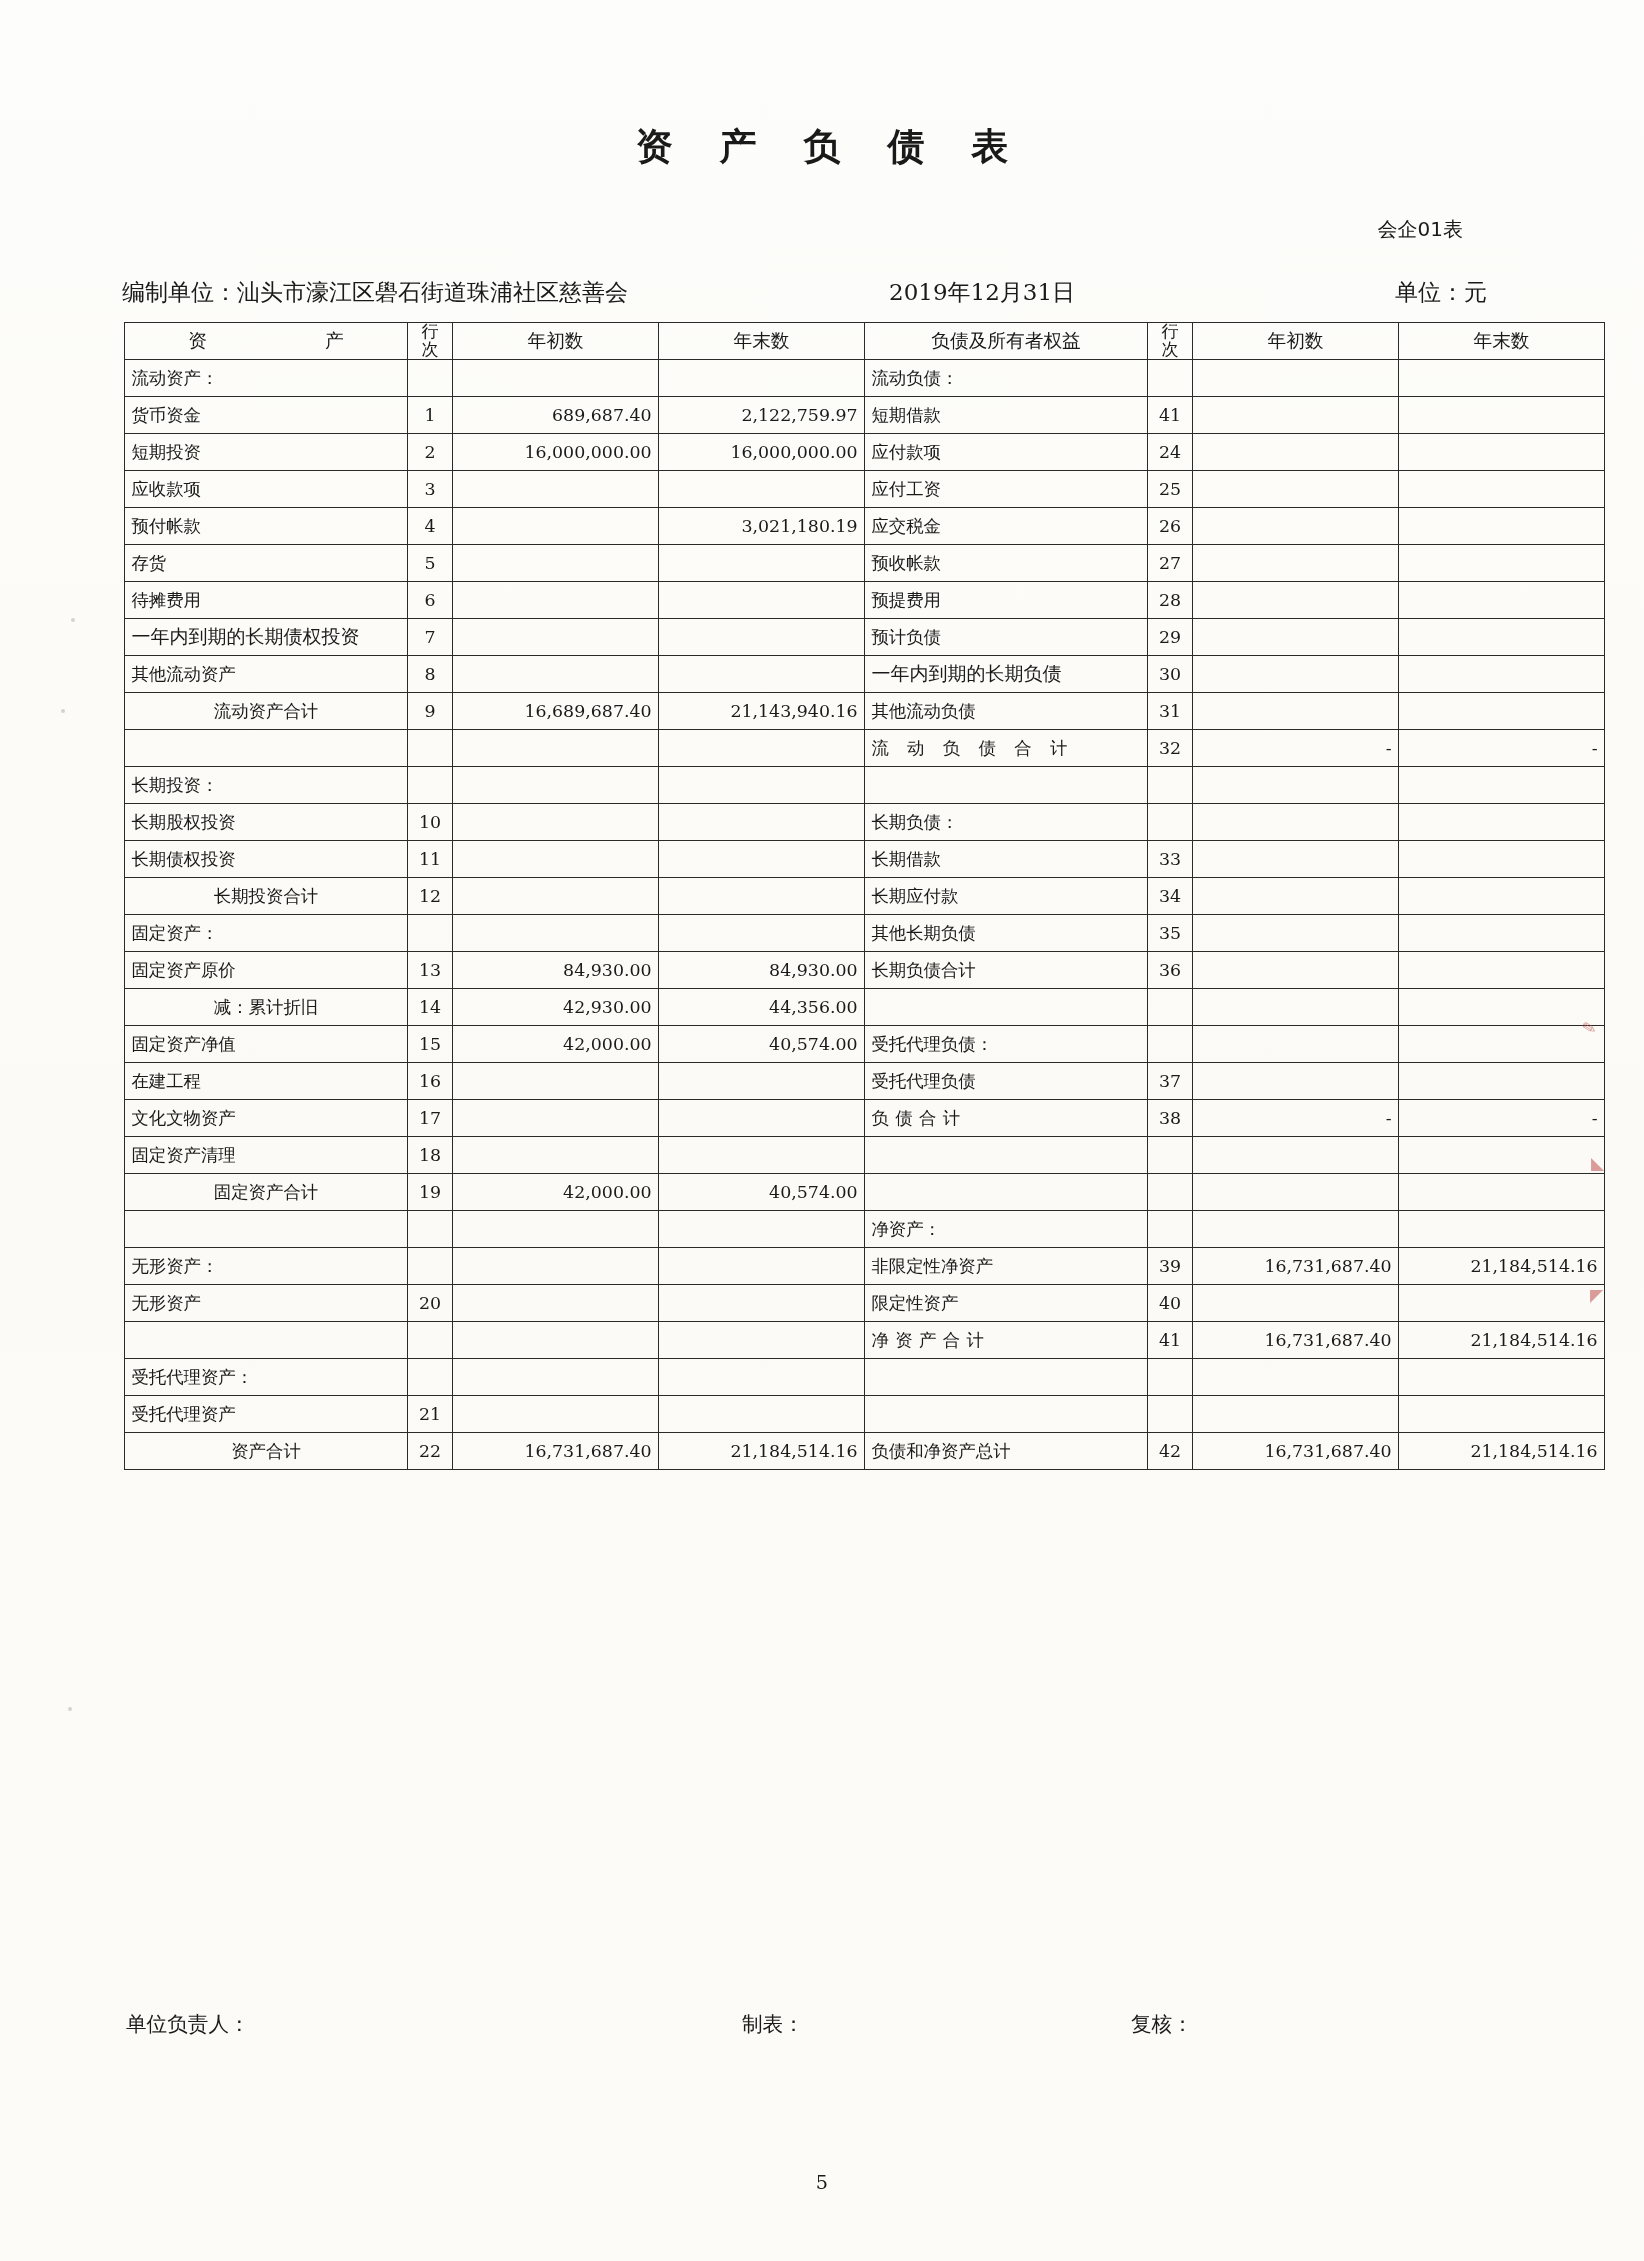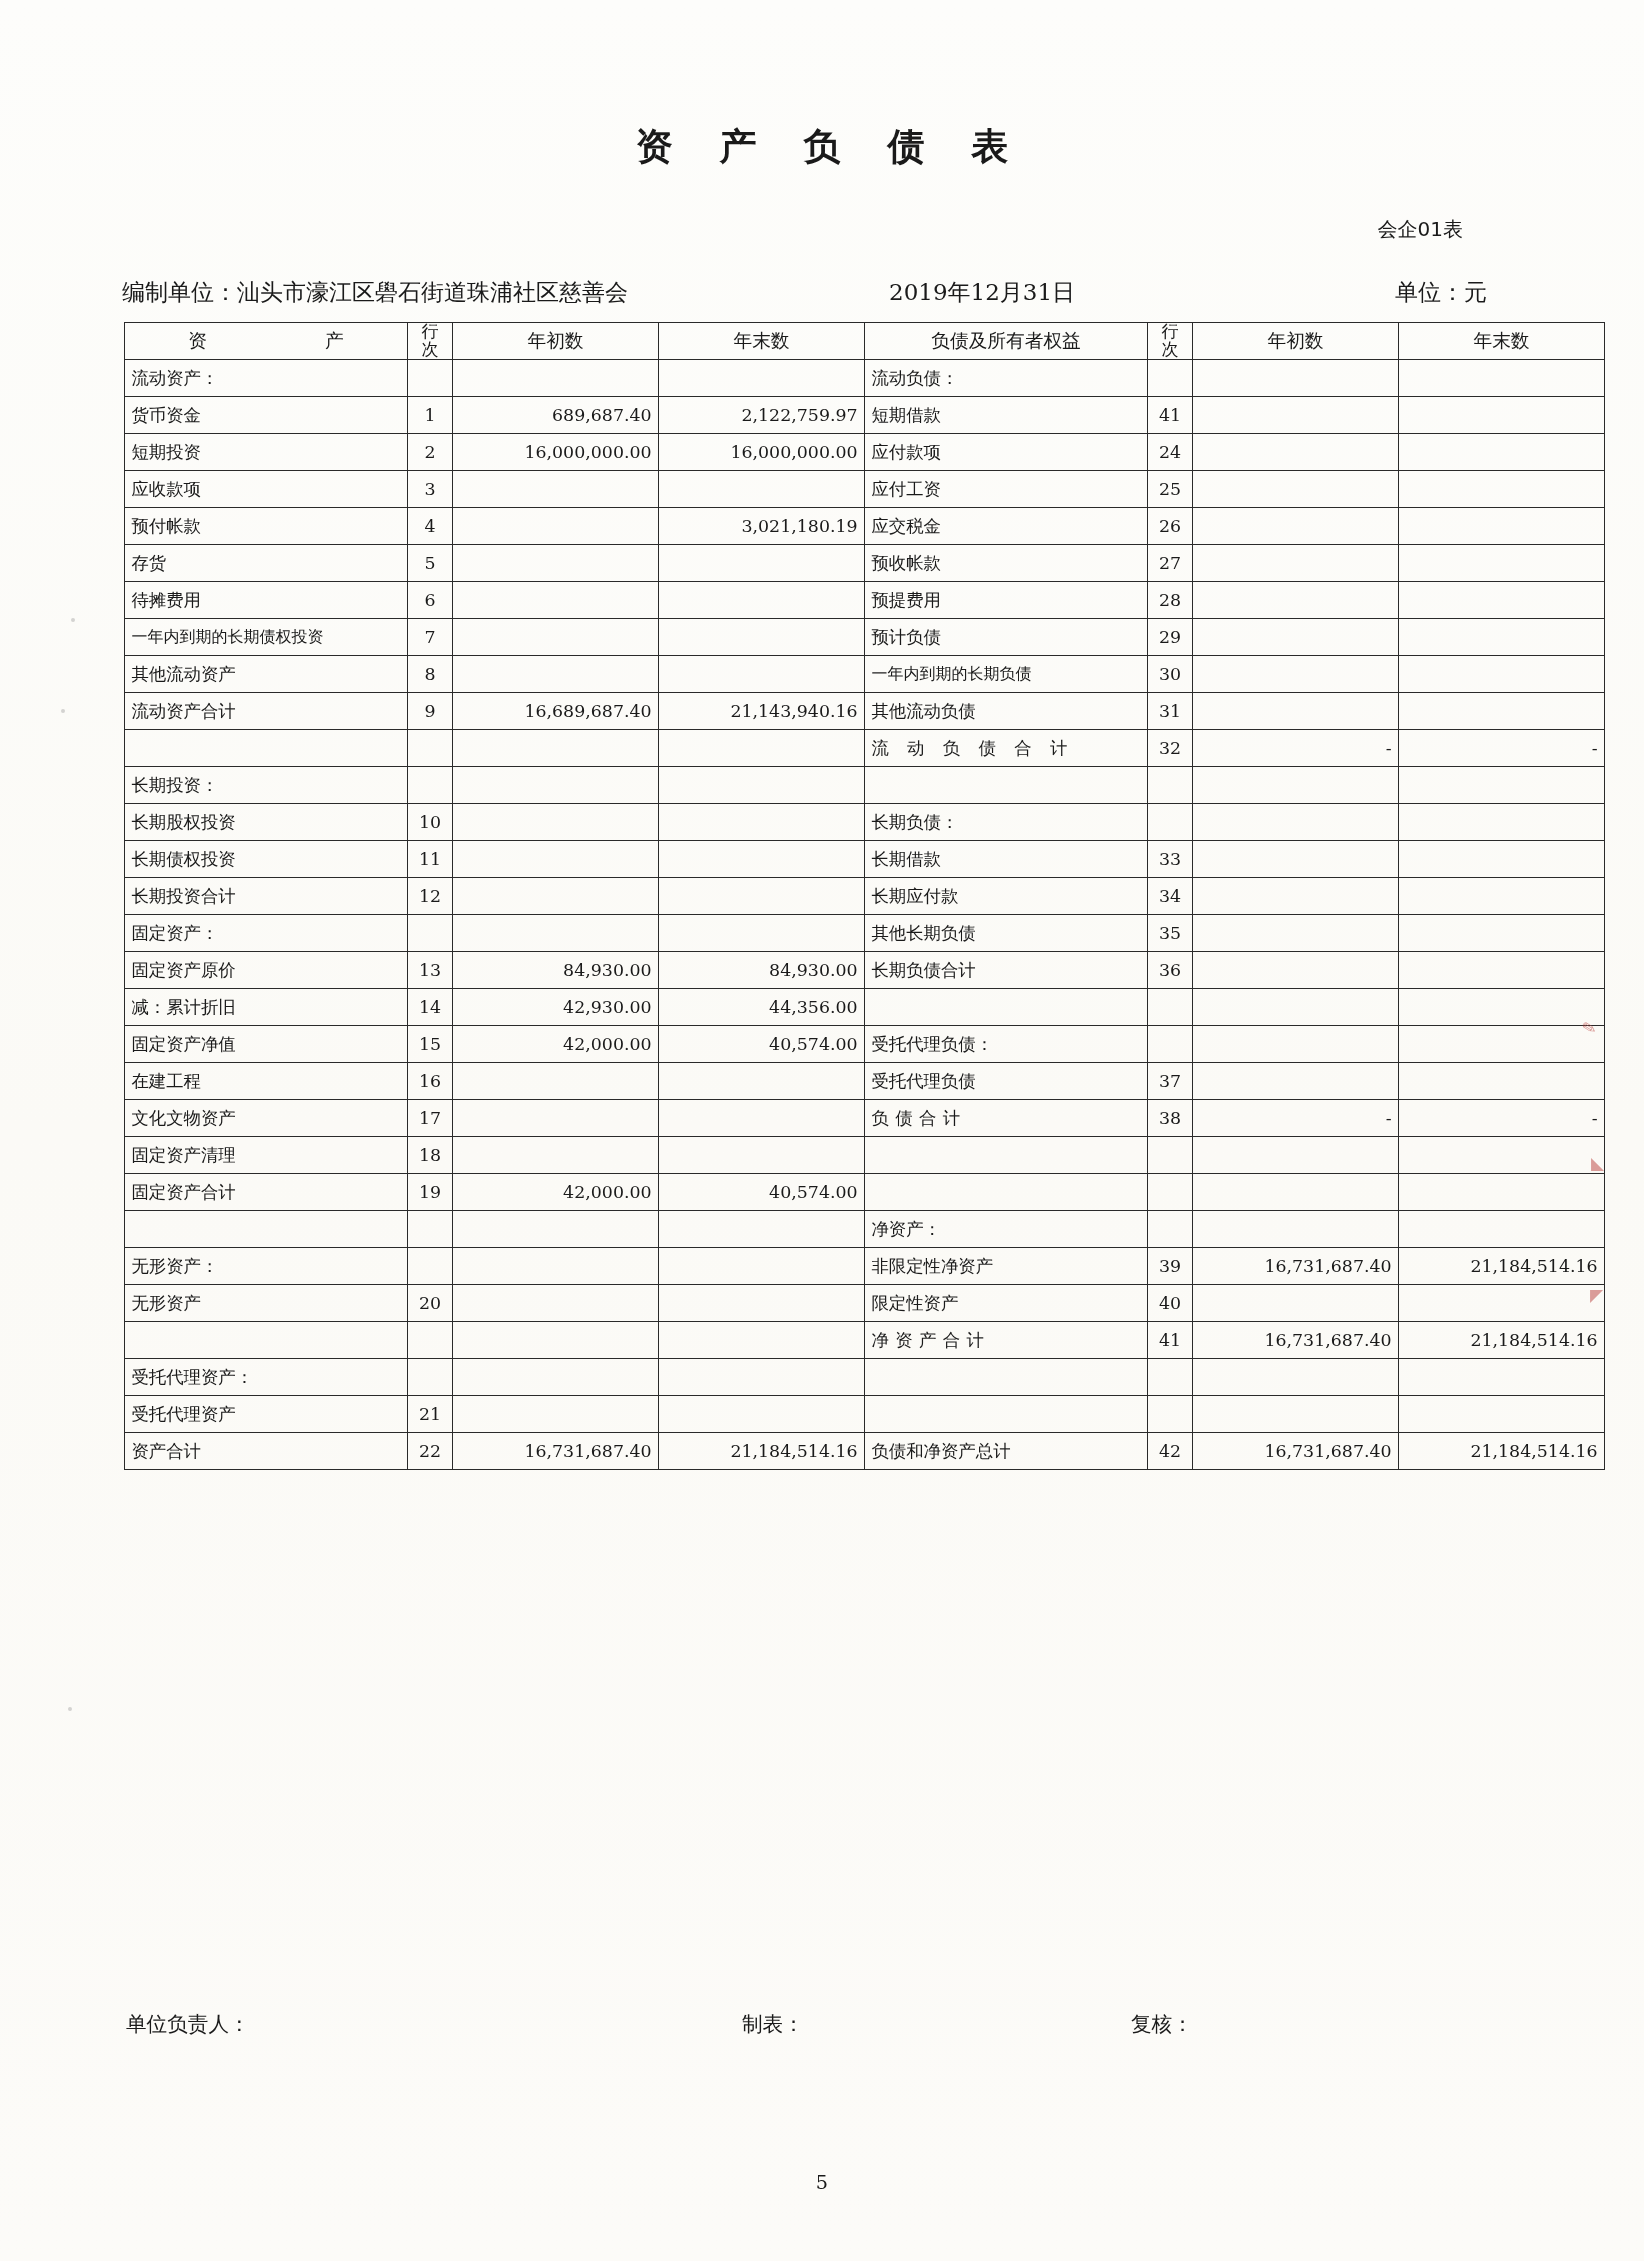--- a/index.html
+++ b/index.html
@@ -110,24 +110,24 @@
     letter-spacing: 15.5px;
     text-indent: 15.5px;
   }
   .head-line {
     line-height: 1.05;
     font-size: 17px;
   }
 
   .indent0 { padding-left: 7.7px; }
   .indent1 { padding-left: 27px; margin-top: 19px; }
-  .indent2 { padding-left: 52px; }
+  .indent2 { padding-left: 52px; text-align: center; }
   .indent3 { padding-left: 74px; }
   .spread  { letter-spacing: 6.4px; }
-  .tiny    { font-size: 16px; letter-spacing: 0; }
+  .tiny    { font-size: 19px; letter-spacing: 0; }
 
   .sig-row {
     position: absolute;
     left: 126px;
     top: 2010px;
     width: 1404px;
     font-size: 20.6px;
     font-family: "DejaVu Serif", serif;
   }
   .sig-a { position: absolute; left: 0; }

